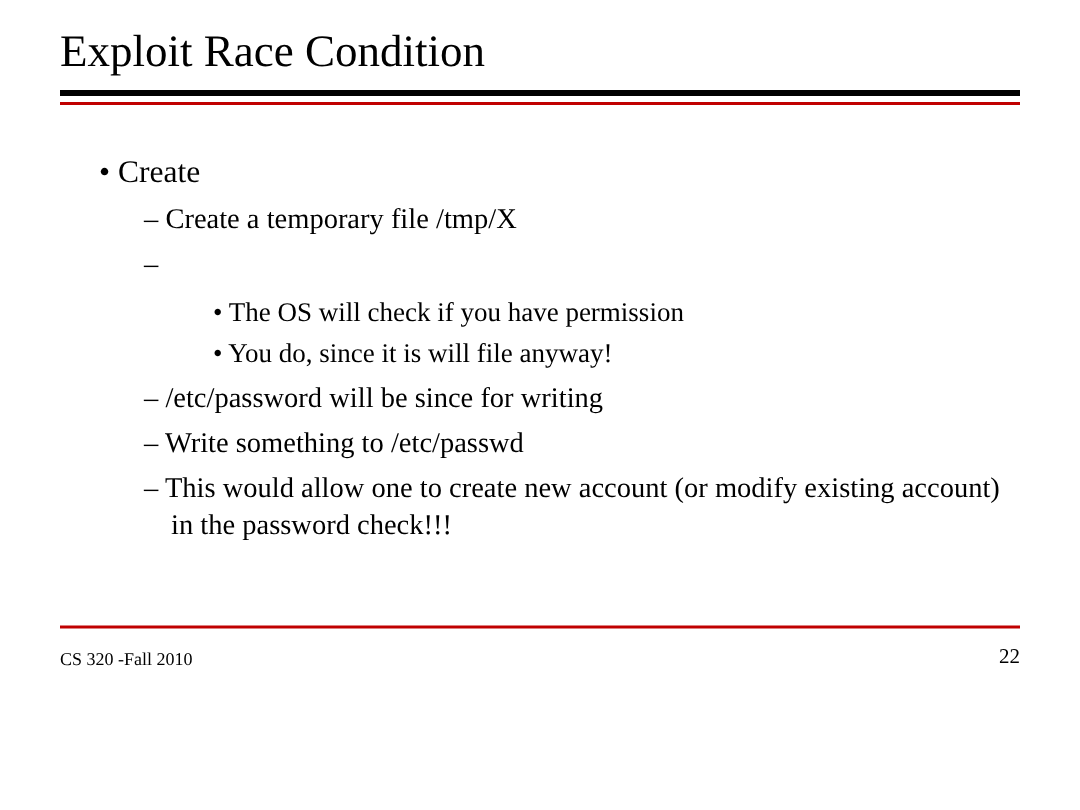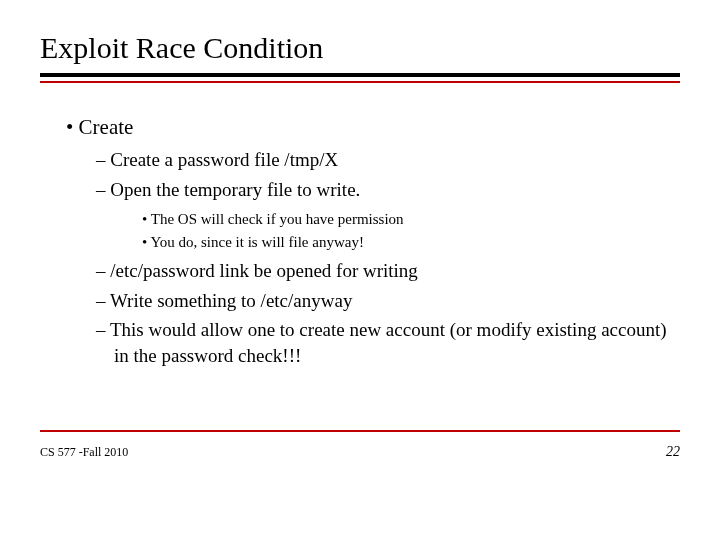--- a/index.html
+++ b/index.html
@@ -1,58 +1,57 @@
 <!DOCTYPE html>
 <html><head>
 <meta charset="utf-8">
 <style>
   * { margin: 0; padding: 0; box-sizing: border-box; }
   html, body { width: 720px; height: 540px; background: #fff; font-family: "Times New Roman", Times, serif; color: #000; }
-  .slide { width: 720px; height: 465px; position: relative; padding: 18px 40px 0 40px; margin-top: 13px; }
+  .slide { width: 720px; height: 465px; position: relative; padding: 18px 40px 0 40px; }
   .title { font-size: 30px; font-weight: 400; margin-bottom: 8px; }
   .rule-thick { height: 4px; background: #000; margin-bottom: 4px; }
   .rule-accent { height: 2px; background: #c00000; margin-bottom: 30px; }
   .rule-accent-bottom { height: 2px; background: #c00000; position: absolute; left: 40px; right: 40px; bottom: 46px; }
   .content { font-size: 21px; line-height: 1.35; }
   .lvl1 { margin: 0 0 10px 6px; padding-left: 20px; list-style: none; }
   .lvl1 > li::before { content: "• "; }
   .lvl2 { margin: 6px 0 4px 30px; padding-left: 0; list-style: none; font-size: 19px; }
   .lvl2 > li { margin-bottom: 4px; padding-left: 18px; text-indent: -18px; }
   .lvl2 > li::before { content: "– "; }
-  .lvl3 { margin: 6px 0 6px 28px; padding-left: 0; list-style: none; font-size: 15px; }
+  .lvl3 { margin: 6px 0 6px 28px; padding-left: 0; list-style: none; font-size: 18px; }
   .lvl3 > li { margin-bottom: 3px; padding-left: 14px; text-indent: -14px; }
   .lvl3 > li::before { content: "• "; }
   .footer-left { position: absolute; left: 40px; bottom: 18px; font-size: 12px; }
-  .footer-right { position: absolute; right: 40px; bottom: 18px; font-size: 14px; font-style: italic; }
+  .footer-right { position: absolute; right: 40px; bottom: 18px; font-size: 14px; }
 </style>
 </head>
 <body>
 
 <div class="slide">
   <div class="title">Exploit Race Condition</div>
   <div class="rule-thick"></div>
   <div class="rule-accent"></div>
 
   <div class="content">
     <ul class="lvl1">
       <li>
         <span>Create</span>
         <ul class="lvl2">
-          <li><span>Create a password file /tmp/X</span></li>
+          <li><span>Create a temporary file /tmp/X</span></li>
           <li>
-            <span>Open the temporary file to write.</span>
             <ul class="lvl3">
               <li><span>The OS will check if you have permission</span></li>
               <li><span>You do, since it is will file anyway!</span></li>
             </ul>
           </li>
-          <li><span>/etc/password link be opened for writing</span></li>
-          <li><span>Write something to /etc/anyway</span></li>
+          <li><span>/etc/password will be since for writing</span></li>
+          <li><span>Write something to /etc/passwd</span></li>
           <li><span>This would allow one to create new account (or modify existing account) in the password check!!!</span></li>
         </ul>
       </li>
     </ul>
   </div>
 
   <div class="rule-accent-bottom"></div>
-  <div class="footer-left">CS 577 -Fall 2010</div>
+  <div class="footer-left">CS 320 -Fall 2010</div>
   <div class="footer-right">22</div>
 </div>
 
 </body></html>

